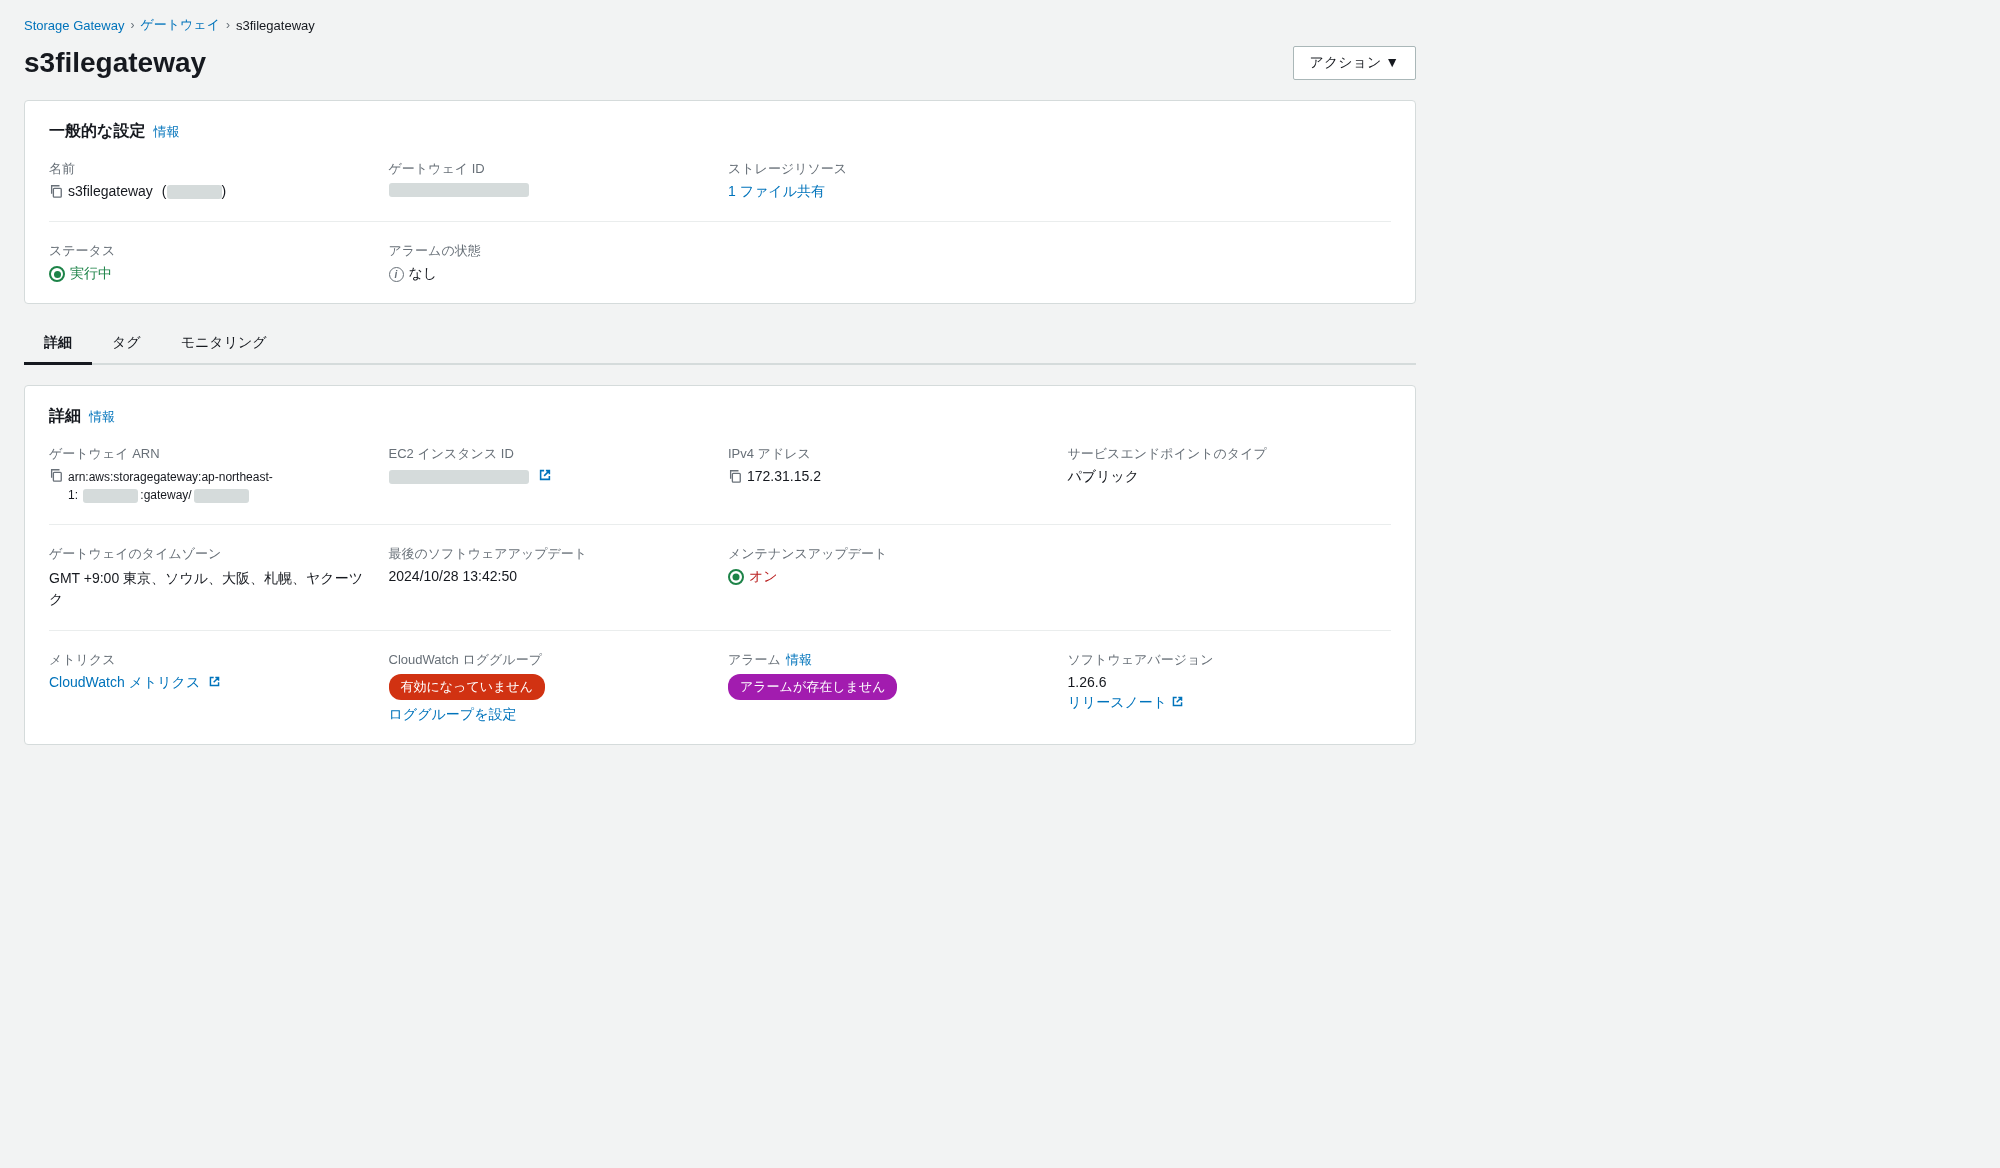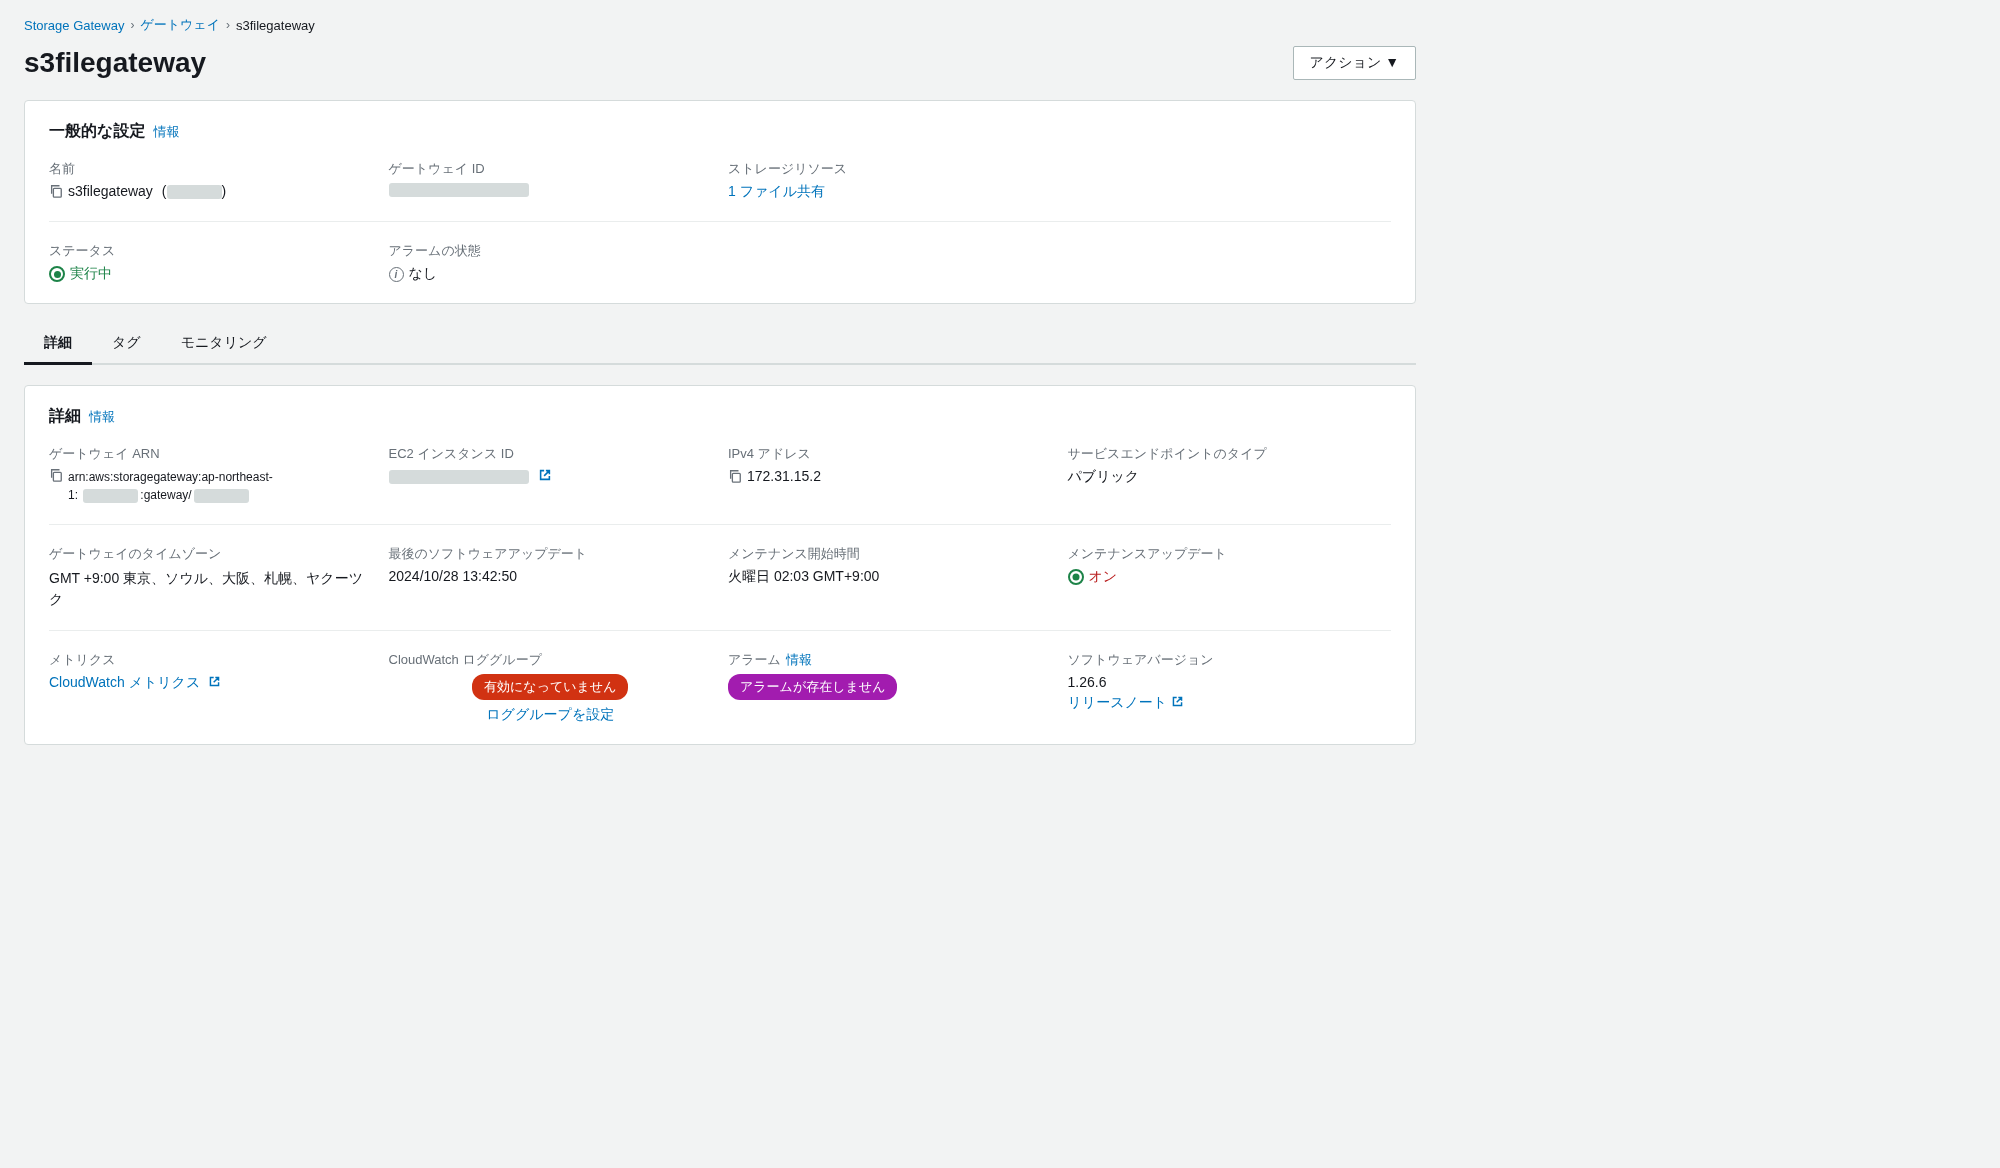--- a/index.html
+++ b/index.html
@@ -384,24 +384,20 @@
         <div class="prop-label">ゲートウェイのタイムゾーン</div>
         <div class="prop-value" style="line-height: 1.5;">
           <span>GMT +9:00 東京、ソウル、大阪、札幌、ヤクーツク</span>
         </div>
       </div>
       <div>
         <div class="prop-label">最後のソフトウェアアップデート</div>
         <div class="prop-value">2024/10/28 13:42:50</div>
       </div>
       <div>
-        <div class="prop-label">メンテナンス開始時間</div>
-        <div class="prop-value">火曜日 02:03 GMT+9:00</div>
-      </div>
-      <div>
         <div class="prop-label">メンテナンスアップデート</div>
         <div class="prop-value">
           <span class="status-on">
             <span class="status-on-circle">
               <svg width="10" height="10" viewBox="0 0 10 10">
                   <circle cx="5" cy="5" r="3.5" fill="#1d8348"></circle>
                 </svg>
             </span>
             <span style="color:#b91c1c; font-weight:500;">オン</span>
           </span>
@@ -420,21 +416,21 @@
           </a>
           <a class="link" style="margin-left: 3px;">
             <svg width="13" height="13" viewBox="0 0 16 16" fill="none" stroke="#0073bb" stroke-width="1.8">
               <path d="M7 3H3v10h10v-4M9 3h4v4M13 3l-6 6"></path>
             </svg>
           </a>
         </div>
       </div>
       <div>
         <div class="prop-label">CloudWatch ロググループ</div>
-        <div class="prop-value" style="flex-direction: column; align-items: center; gap: 6px;">
+        <div class="prop-value" style="flex-direction: column; align-items: flex-start; gap: 6px;">
           <span class="badge-disabled">有効になっていません</span>
           <a class="link">ロググループを設定</a>
         </div>
       </div>
       <div>
         <div class="prop-label" style="display: flex; align-items: center; gap: 5px;">
           <span>アラーム</span>
           <a class="info-link link">情報</a>
         </div>
         <div class="prop-value">

